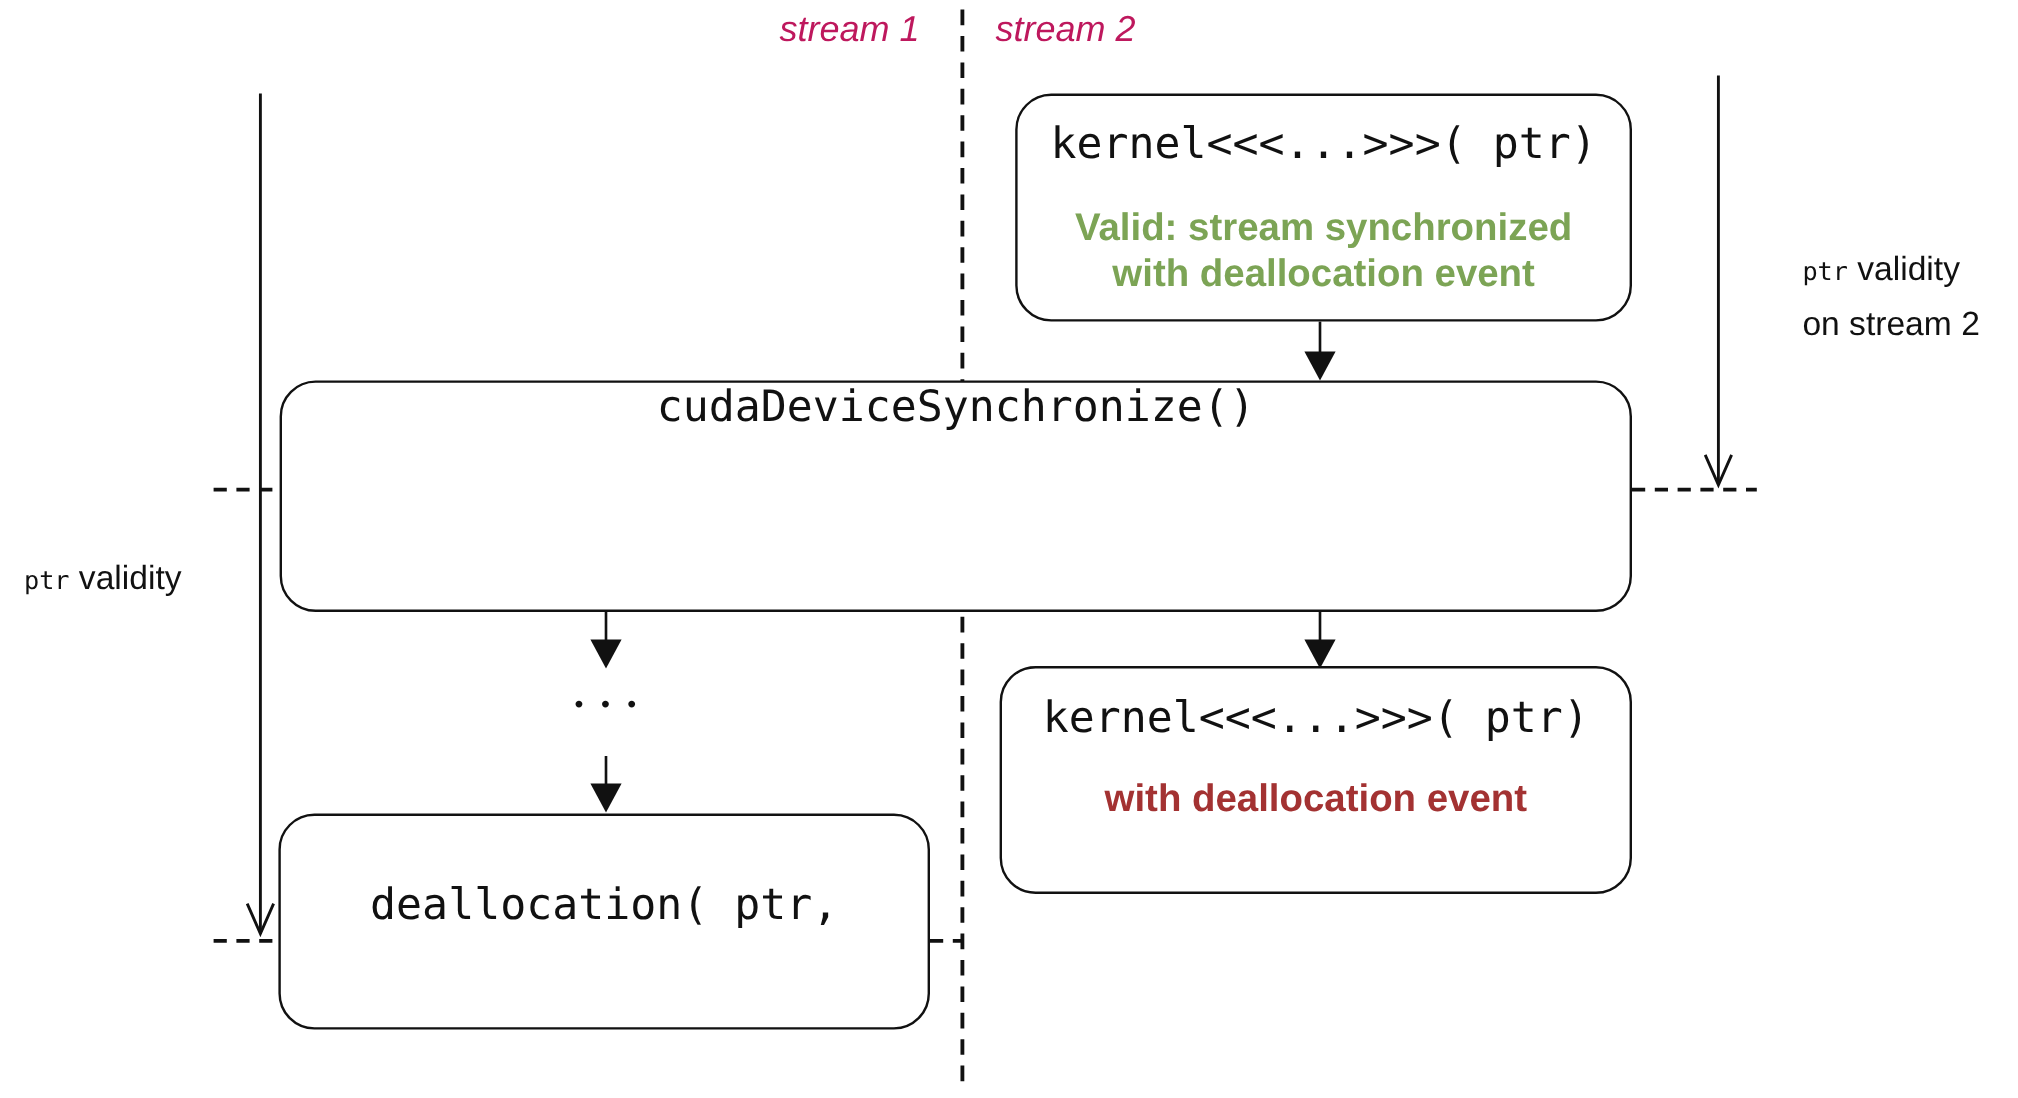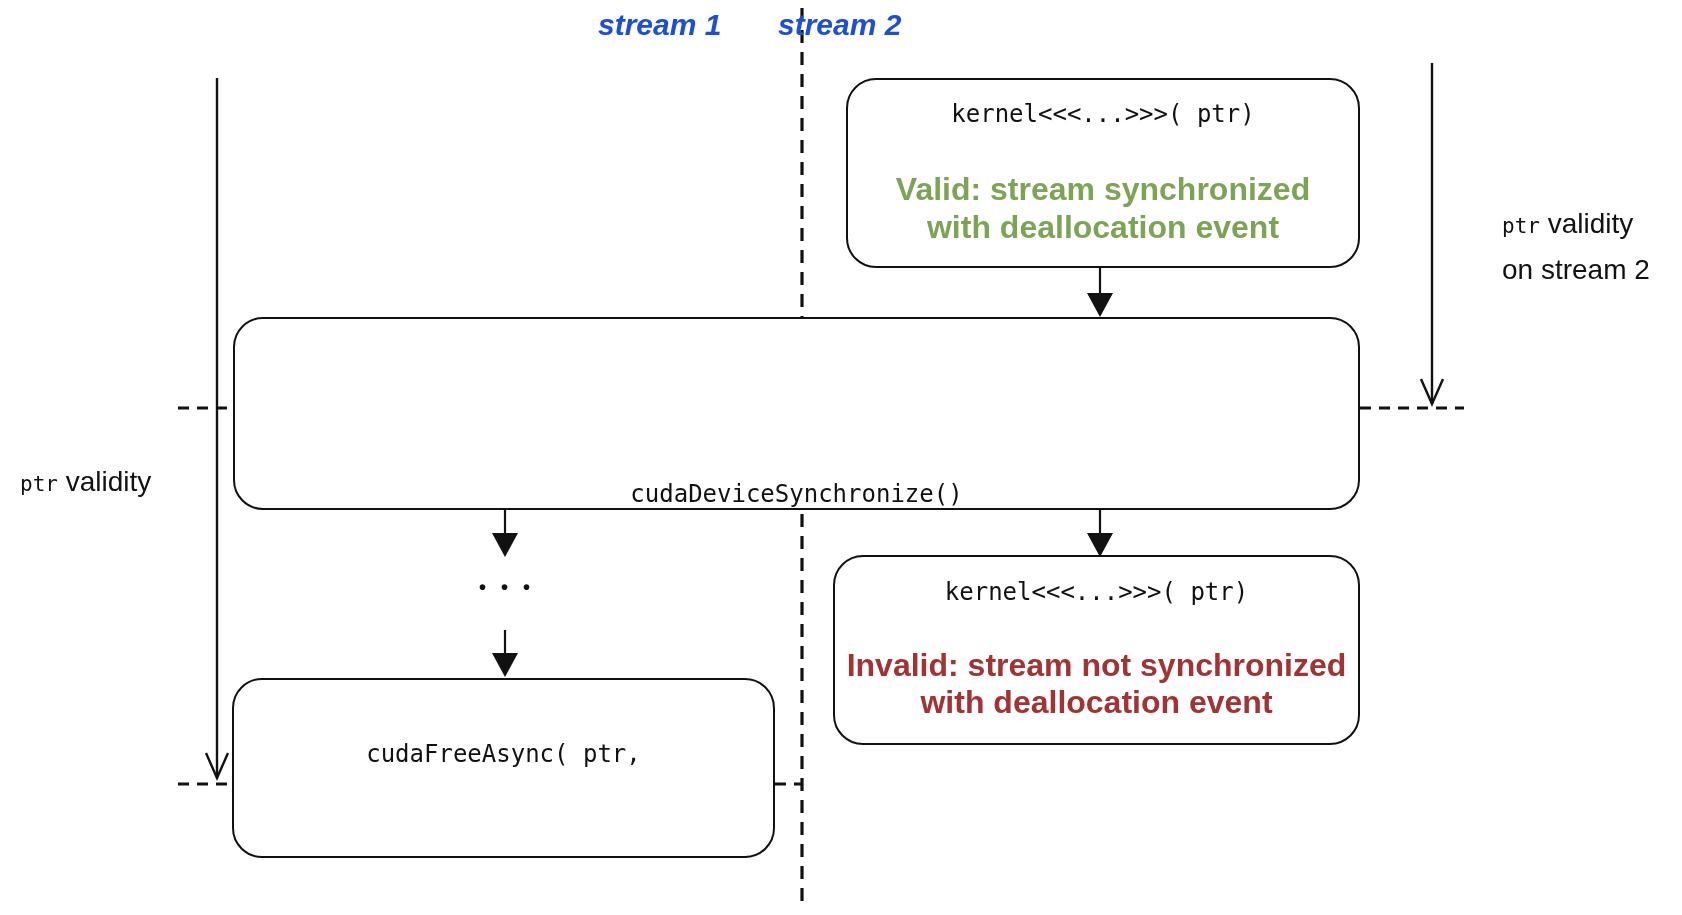--- a/index.html
+++ b/index.html
@@ -6,35 +6,35 @@
   .canvas{
     position:relative;width:1682px;height:915px;background:#ffffff;overflow:hidden;
     font-family:"Liberation Sans",sans-serif;
   }
   .overlay{position:absolute;left:0;top:0;z-index:1;}
   .box{
     position:absolute;background:#ffffff;border:2.6px solid #111111;
     border-radius:30px;box-sizing:border-box;z-index:2;
   }
   .box-text{position:absolute;left:0;right:0;text-align:center;}
-  .code{font-family:"DejaVu Sans Mono","Liberation Mono",monospace;font-size:24px;color:#111111;}
+  .code{font-family:"DejaVu Sans Mono","Liberation Mono",monospace;font-size:36px;color:#111111;}
   .note{font-family:"Liberation Sans",sans-serif;font-weight:bold;font-size:32px;}
   .note-green{color:#7CA455;}
   .note-red{color:#A33232;}
   .stream-title{
-    position:absolute;width:220px;font-style:italic;
-    font-size:30px;color:#1d4ed8;z-index:2;font-weight:bold;
+    position:absolute;width:220px;text-align:center;font-style:italic;
+    font-size:30px;color:#be185d;z-index:2;
   }
   .vlabel{position:absolute;font-size:28px;color:#111111;line-height:43px;z-index:2;}
   .vlabel .code{font-size:21px;}
   .dots{
     position:absolute;left:447px;top:576px;width:130px;text-align:center;
     font-size:20px;font-weight:bold;letter-spacing:15px;color:#111111;z-index:2;
   }
-  .flexcenter{display:flex;align-items:flex-end;justify-content:center;}
+  .flexcenter{display:flex;align-items:flex-start;justify-content:center;}
 </style>
 </head>
 <body>
 
 <div class="canvas">
 
   <svg class="overlay" width="1682" height="915" viewBox="0 0 1682 915">
 
     <line x1="802" y1="8" x2="802" y2="908" stroke="#111111" stroke-width="3.2" stroke-dasharray="13 9"></line>
 
@@ -86,28 +86,27 @@
   </div>
 
   <div class="box flexcenter" style="left:233px;top:317px;width:1127px;height:193px;">
     <span class="code">cudaDeviceSynchronize()</span>
   </div>
 
   <div class="dots">•••</div>
 
   <div class="box" style="left:232px;top:678px;width:543px;height:180px;">
     <div class="box-text code" style="top:53px;line-height:43px;">
-      <div>cudaFreeAsync( ptr,</div>
+      <div>deallocation( ptr,</div>
     </div>
   </div>
 
   <div class="box" style="left:833px;top:555px;width:527px;height:190px;">
     <div class="box-text code" style="top:21px;">kernel&lt;&lt;&lt;...&gt;&gt;&gt;( ptr)</div>
     <div class="box-text note note-red" style="top:56px;line-height:37px;padding-top:34px;">
-      <div>Invalid: stream not synchronized</div>
       <div>with deallocation event</div>
     </div>
   </div>
 
   <div class="vlabel" style="left:20px;top:460px;">
     <div><span class="code">ptr</span><span> validity</span></div>
   </div>
 
   <div class="vlabel" style="left:1502px;top:202px;">
     <div><span class="code">ptr</span><span> validity</span></div>

